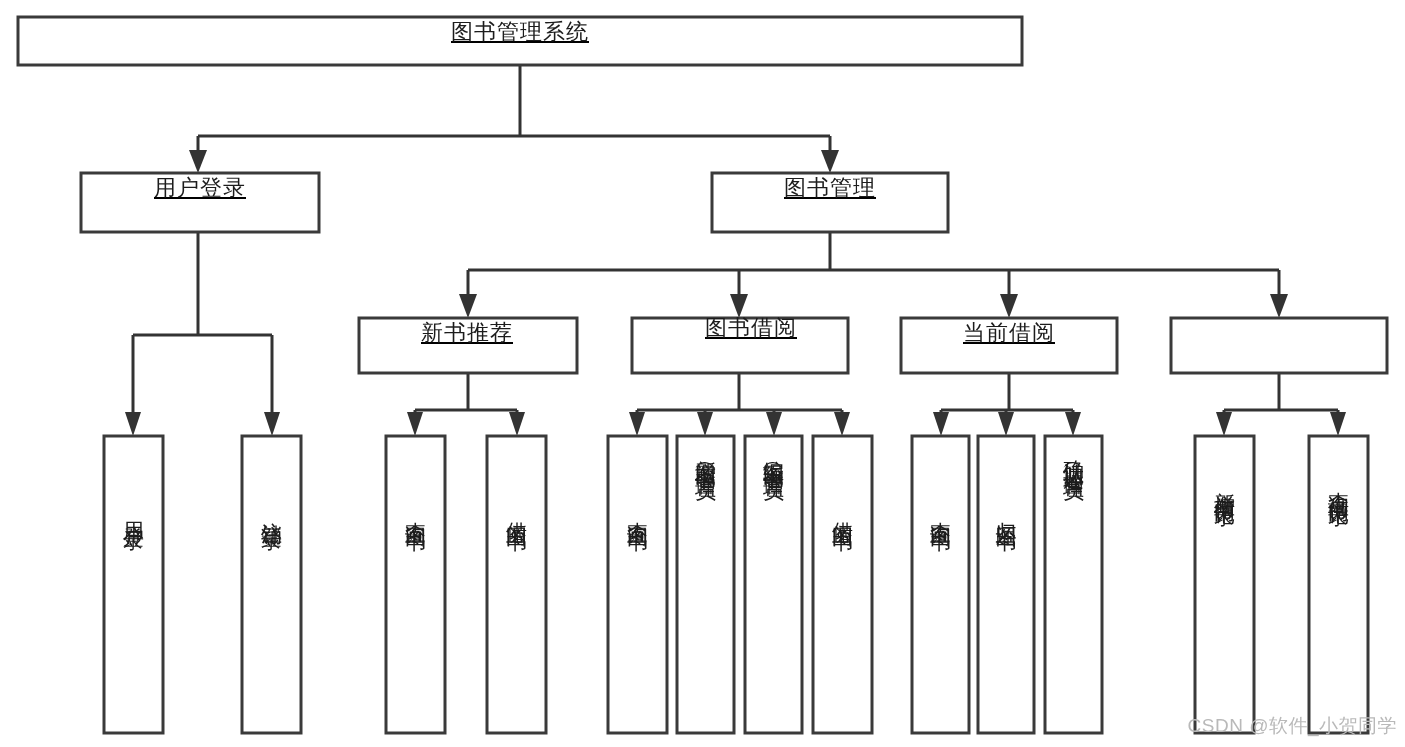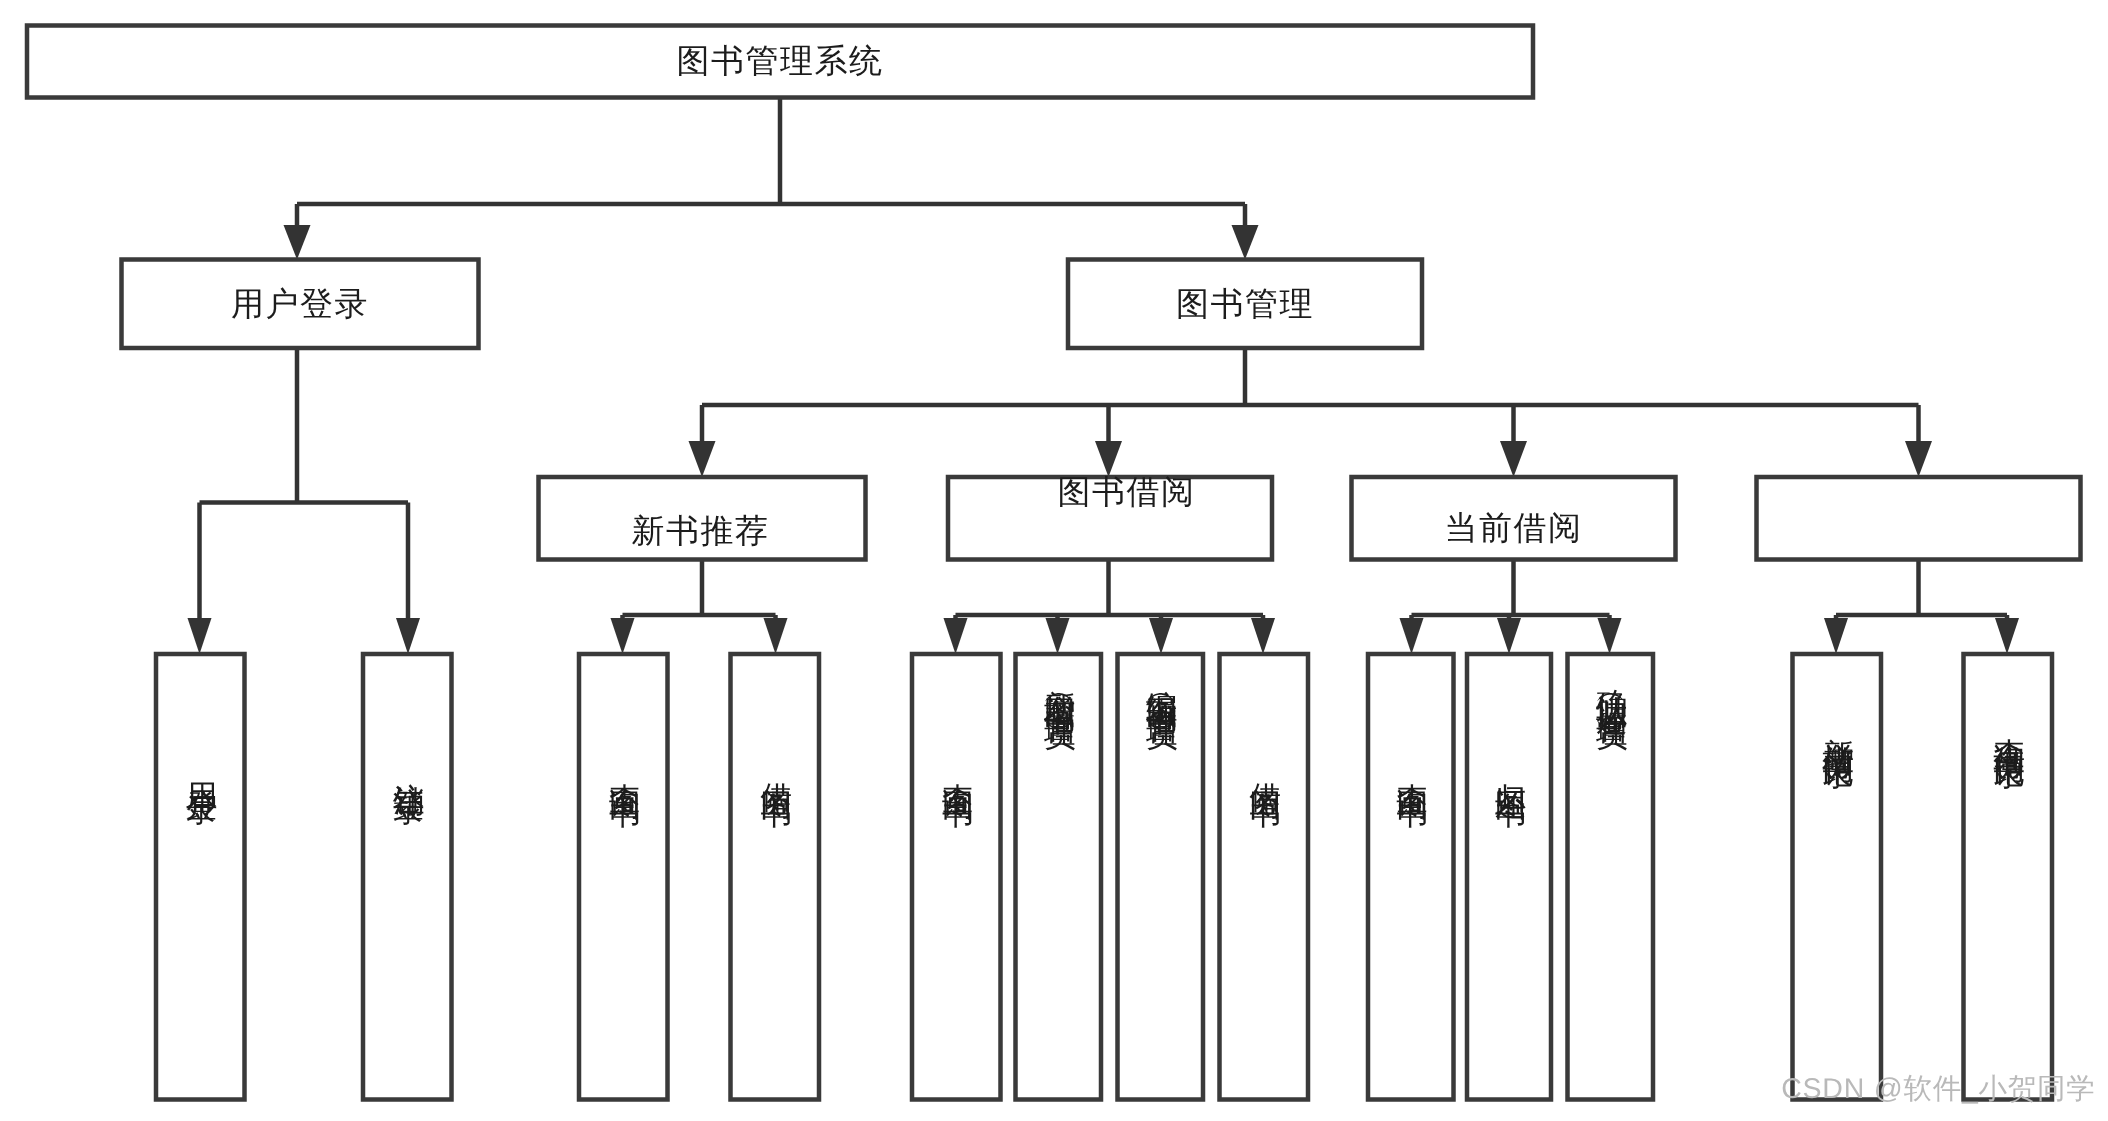--- a/index.html
+++ b/index.html
@@ -17,22 +17,23 @@
     pointer-events:none;
   }
   .vlabel{
     writing-mode:vertical-rl;
     text-orientation:upright;
     font-family:"Liberation Sans","DejaVu Sans",sans-serif;
     font-size:21px;line-height:1.05;color:#1c1c1c;
     letter-spacing:3px;white-space:nowrap;
   }
   .hlabel-wrap{
-    position:absolute;display:flex;align-items:center;justify-content:center;
+    position:absolute;display:flex;justify-content:center;
     pointer-events:none;
+    text-decoration:underline;
   }
   .hlabel{
     font-family:"Liberation Sans","DejaVu Sans",sans-serif;
     font-size:22px;color:#1c1c1c;letter-spacing:1px;white-space:nowrap;
   }
   #watermark{
     position:absolute;right:8px;bottom:8px;
     font-family:"Liberation Sans","DejaVu Sans",sans-serif;
     font-size:19px;color:#b9b9b9;letter-spacing:0.5px;white-space:nowrap;
     pointer-events:none;
@@ -145,21 +146,21 @@
   <div class="hlabel-wrap" style="left:81px;top:173px;width:238px;height:59px;">
     <span class="hlabel">用户登录</span>
   </div>
   <div class="hlabel-wrap" style="left:712px;top:173px;width:236px;height:59px;">
     <span class="hlabel">图书管理</span>
   </div>
 
   <div class="hlabel-wrap" style="left:358px;top:318px;width:218px;height:71px;">
     <span class="hlabel">新书推荐</span>
   </div>
-  <div class="hlabel-wrap" style="left:632px;top:300px;width:238px;height:55px;">
+  <div class="hlabel-wrap" style="left:632px;top:313px;width:238px;height:55px;">
     <span class="hlabel">图书借阅</span>
   </div>
   <div class="hlabel-wrap" style="left:901px;top:318px;width:216px;height:68px;">
     <span class="hlabel">当前借阅</span>
   </div>
 
   <div class="vlabel-wrap" style="left:104px;top:505px;width:59px;height:228px;">
     <span class="vlabel">用户登录</span>
   </div>
   <div class="vlabel-wrap" style="left:242px;top:505px;width:59px;height:228px;">

